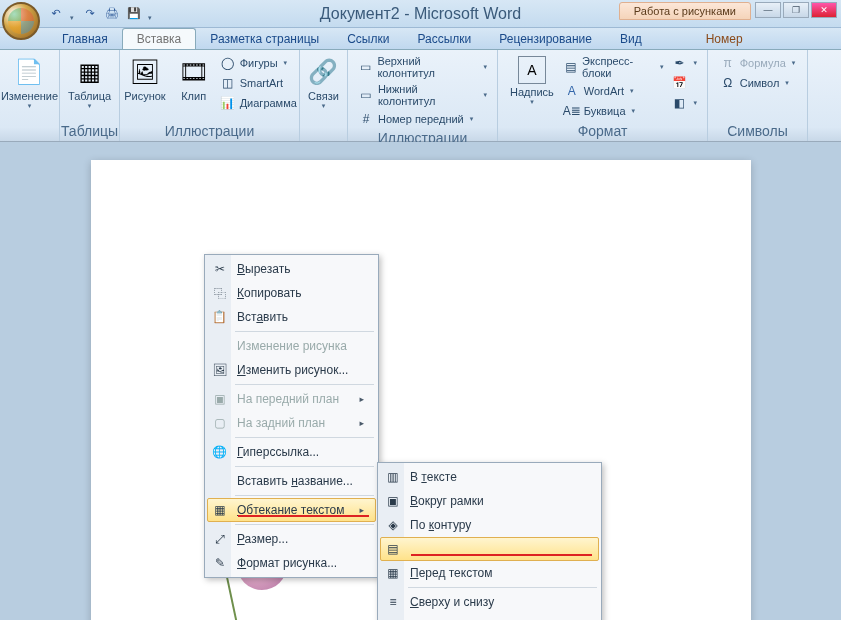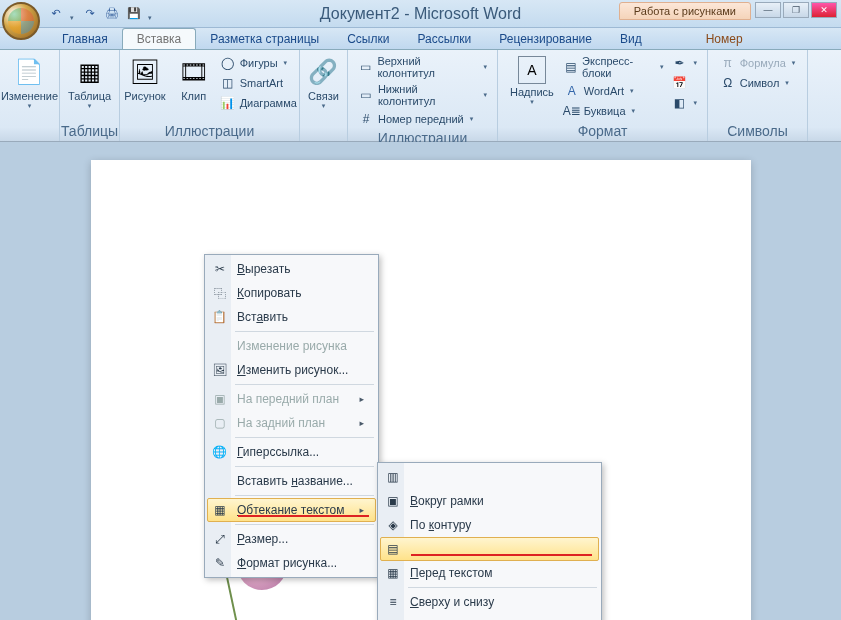--- a/index.html
+++ b/index.html
@@ -309,20 +309,21 @@
     </div>
   <div class="cm-item">
       <span class="cm-icon">✎</span>
       <span class="cm-label"><u>Ф</u>ормат рисунка...</span>
     </div>
 </div>
 
 <div class="context-menu cm-sub">
   <div class="cm-item">
       <span class="cm-icon">▥</span>
+      <span class="cm-label">В <u>т</u>ексте</span>
     </div>
   <div class="cm-item">
       <span class="cm-icon">▣</span>
       <span class="cm-label"><u>В</u>округ рамки</span>
     </div>
   <div class="cm-item">
       <span class="cm-icon">◈</span>
       <span class="cm-label">По <u>к</u>онтуру</span>
     </div>
   <div class="cm-item hot">

